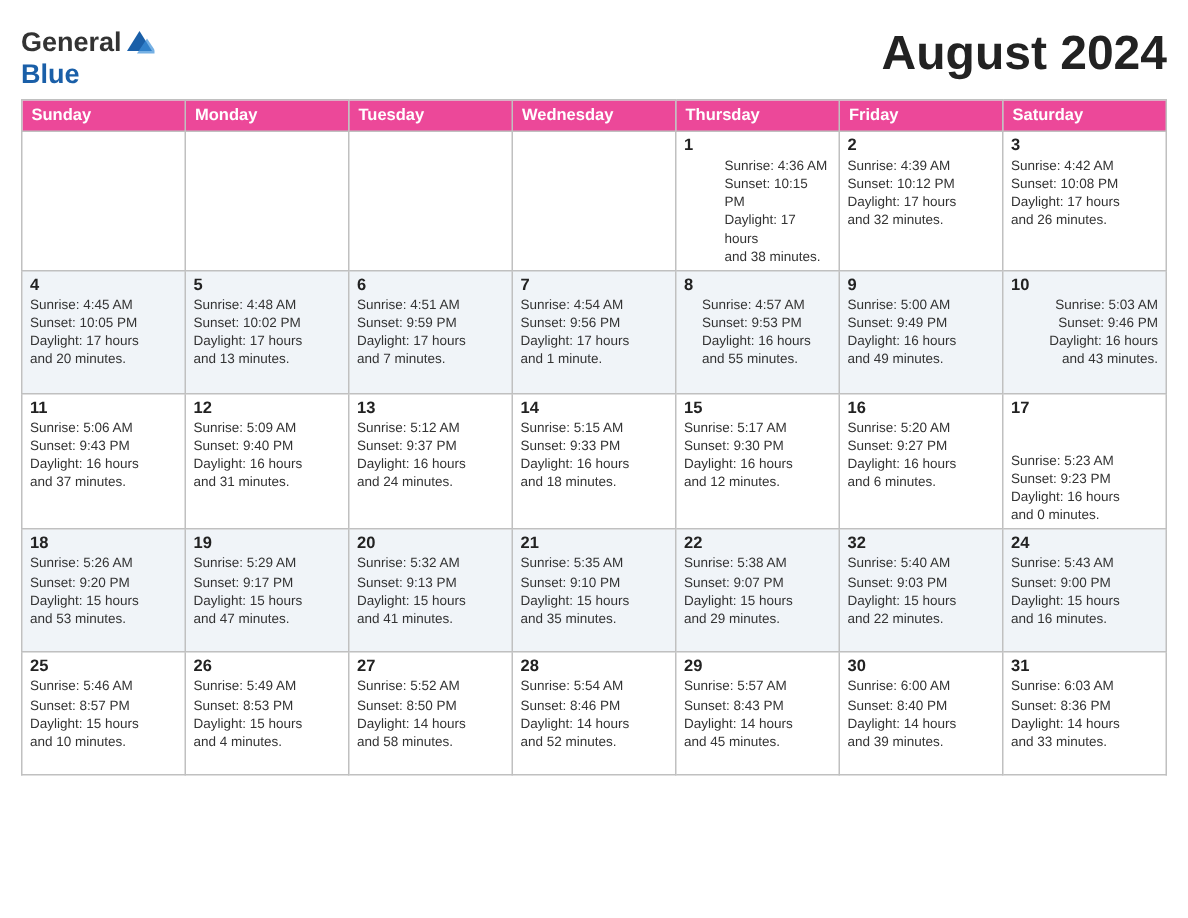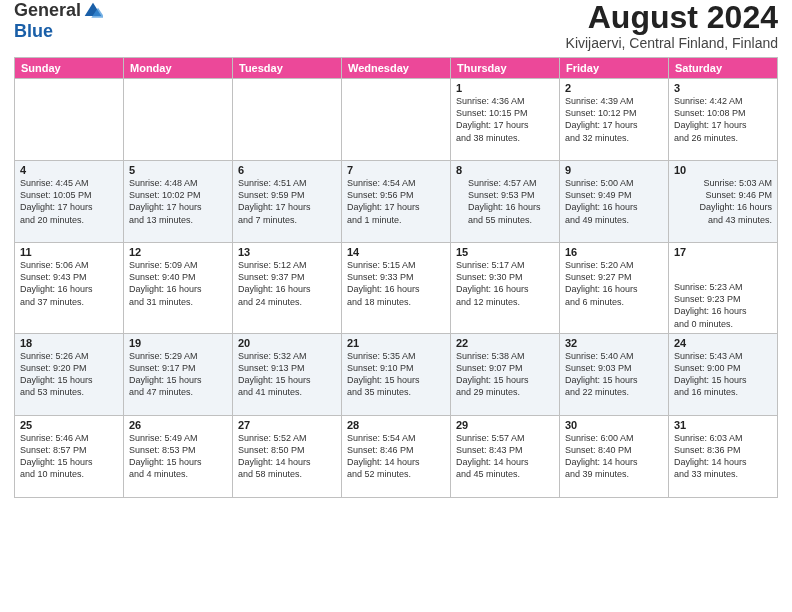--- a/index.html
+++ b/index.html
@@ -6,21 +6,21 @@
     body {
       font-family: Arial, sans-serif;
       background: #fff;
       width: 792px;
       height: 612px;
       overflow: hidden;
     }
     .page {
       width: 792px;
       height: 440px;
-      padding: 0 14px;
+      padding: 18px 14px;
     }
     .header {
       display: flex;
       align-items: flex-start;
       justify-content: space-between;
       margin-bottom: 6px;
     }
     .logo {
       display: flex;
       flex-direction: column;
@@ -112,21 +112,20 @@
         <span class="logo-general">General</span>
         <svg class="logo-icon" viewBox="0 0 24 24">
           <polygon points="12,2 22,18 2,18" fill="#1a5fa8"></polygon>
           <polygon points="18,8 26,20 10,20" fill="#3a8fd8" opacity="0.7"></polygon>
         </svg>
       </div>
       <span class="logo-blue">Blue</span>
     </div>
     <div class="title-section">
       <div class="month-title">August 2024</div>
-      <div class="location">Kivijaervi, Central Finland, Finland</div>
     </div>
   </div>
 
   <table class="calendar">
     <thead>
       <tr>
       <th>Sunday</th>
           <th>Monday</th>
           <th>Tuesday</th>
           <th>Wednesday</th>
@@ -136,21 +135,21 @@
         </tr>
     </thead>
     <tbody id="calendar-body">
     <tr>
           <td class="empty-cell"></td>
           <td class="empty-cell"></td>
           <td class="empty-cell"></td>
           <td class="empty-cell"></td>
           <td>
             <span class="day-num">1</span>
-            <div class="day-info" style="white-space: pre-line;">Sunrise: 4:36 AM
+            <div class="day-info" style="white-space: pre-line; margin-left: 27px;">Sunrise: 4:36 AM
 Sunset: 10:15 PM
 Daylight: 17 hours
 and 38 minutes.</div>
           </td>
           <td>
             <span class="day-num">2</span>
             <div class="day-info" style="white-space: pre-line;">Sunrise: 4:39 AM
 Sunset: 10:12 PM
 Daylight: 17 hours
 and 32 minutes.</div>

